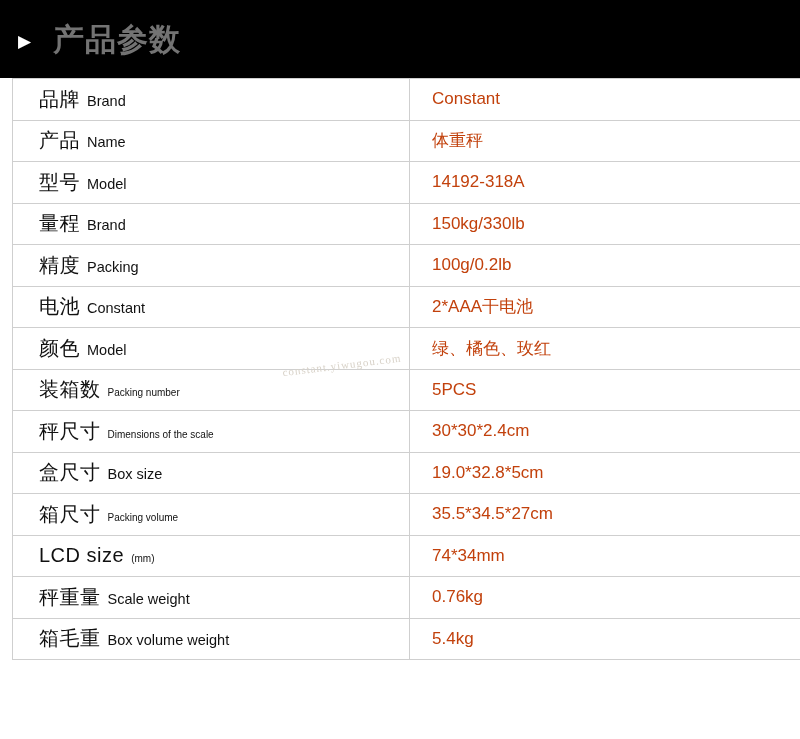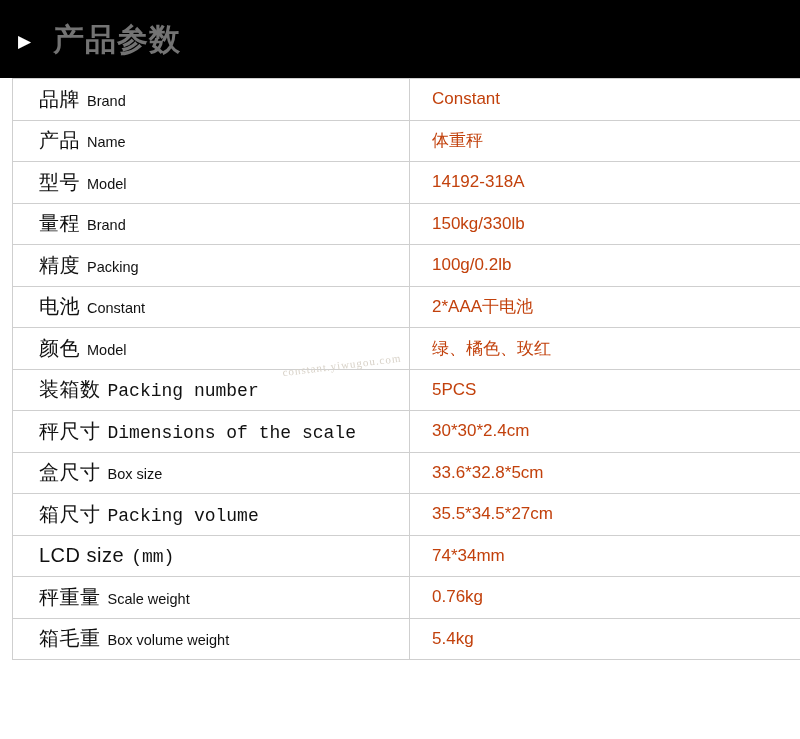--- a/index.html
+++ b/index.html
@@ -87,22 +87,21 @@
     font-size: 20px;
     color: #111111;
     letter-spacing: 0.5px;
   }
   .lbl-en {
     font-size: 14.5px;
     color: #111111;
     margin-left: 7px;
   }
   .lbl-en.small {
-    font-size: 18px;
-    font-family: Liberation Mono, monospace;
+    font-size: 10px;
   }
   .val {
     font-size: 17px;
     color: #c2410c;
     text-align: center;
   }
 
   
   .watermark {
     position: absolute;
@@ -210,21 +209,21 @@
           <td class="value-cell">
             <span class="val">30*30*2.4cm</span>
           </td>
         </tr>
 
         <tr>
           <td class="label-cell">
             <span class="lbl-cn">盒尺寸</span><span class="lbl-en">Box size</span>
           </td>
           <td class="value-cell">
-            <span class="val">33.6*32.8*5cm</span>
+            <span class="val">19.0*32.8*5cm</span>
           </td>
         </tr>
 
         <tr>
           <td class="label-cell">
             <span class="lbl-cn">箱尺寸</span><span class="lbl-en small">Packing volume</span>
           </td>
           <td class="value-cell">
             <span class="val">35.5*34.5*27cm</span>
           </td>

